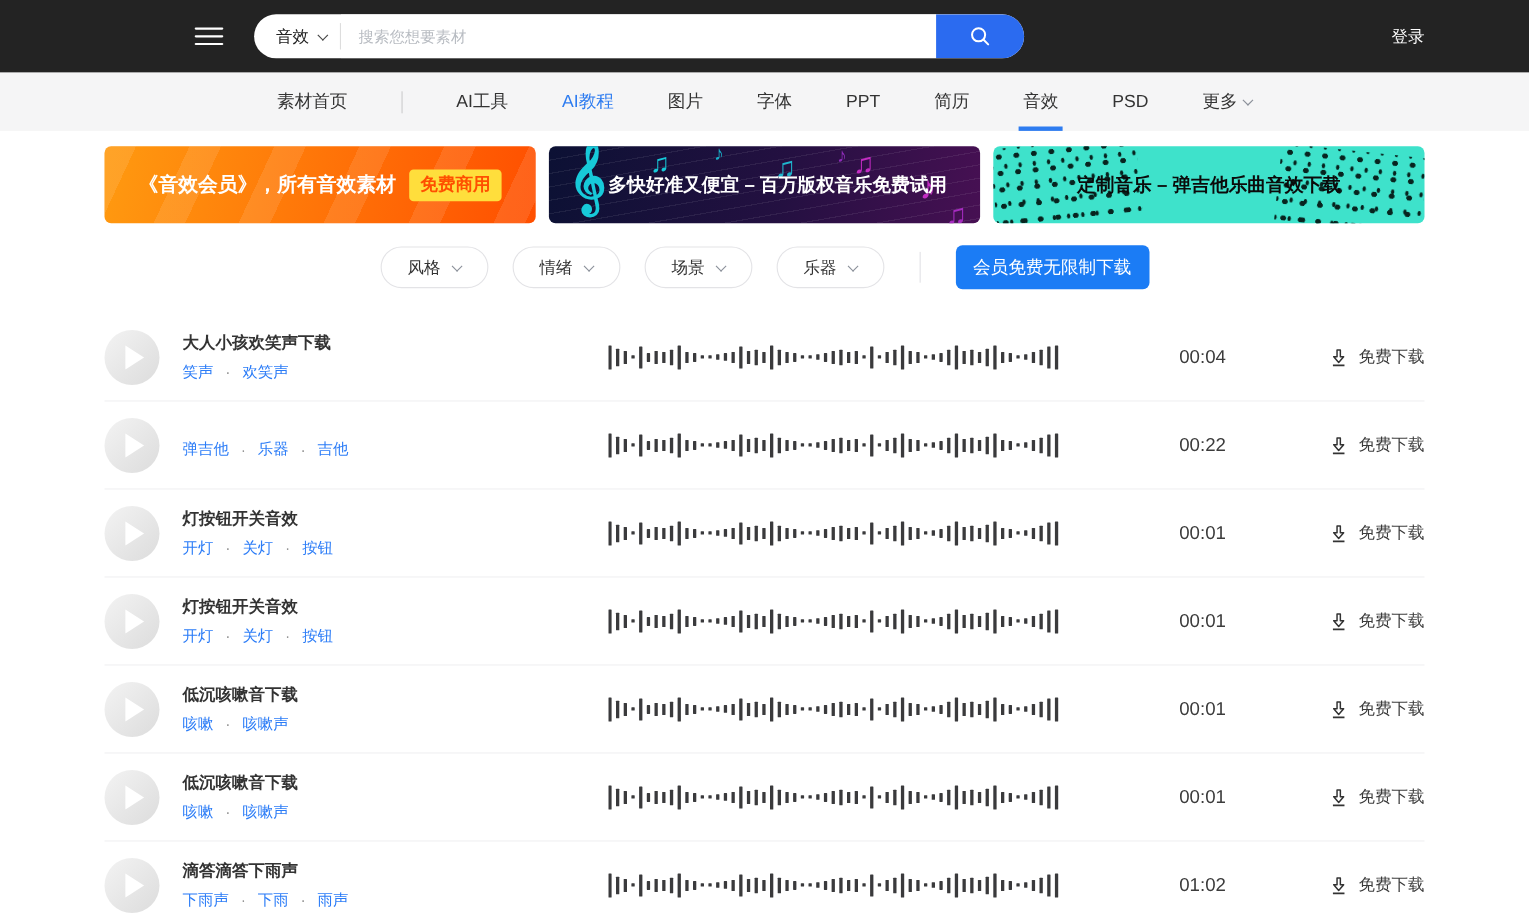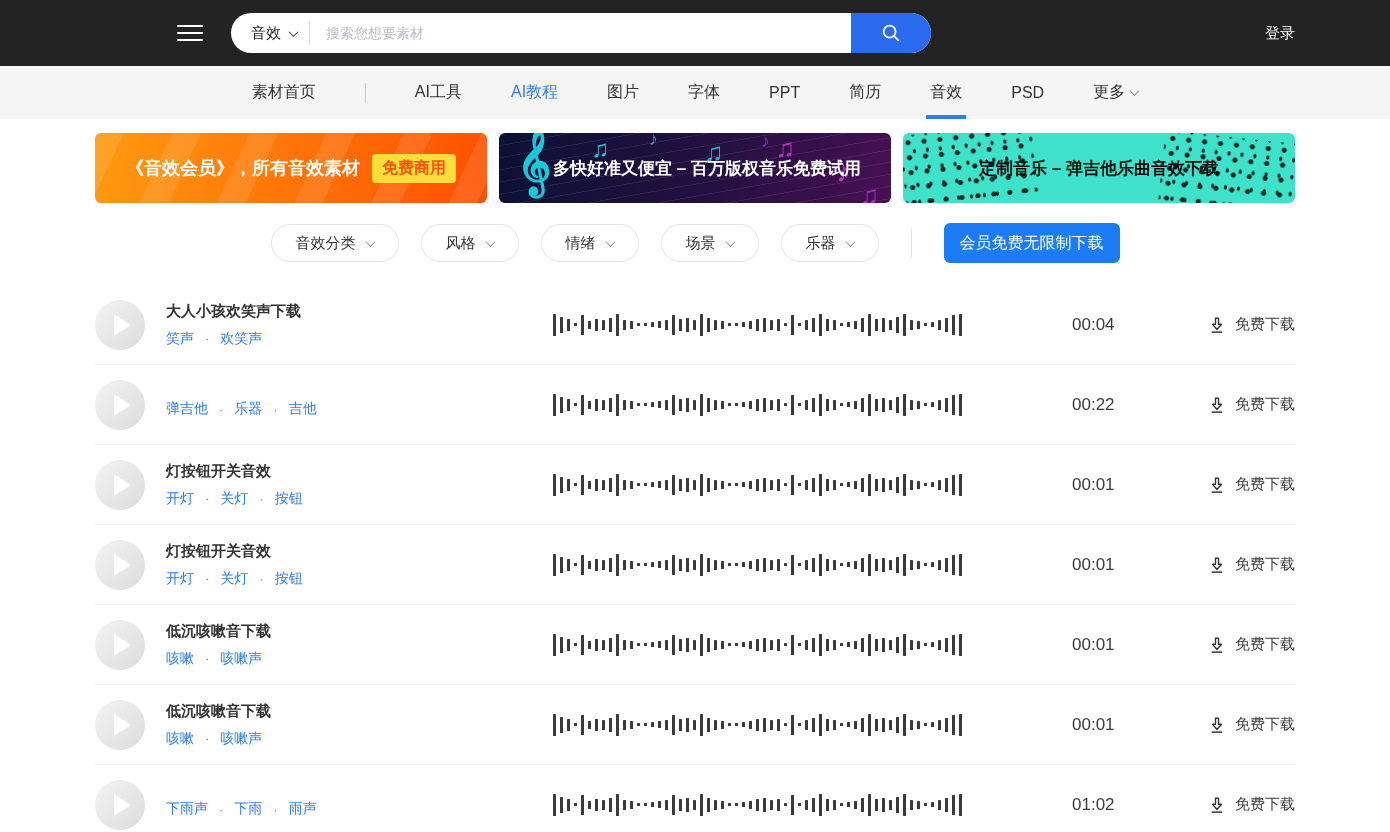--- a/index.html
+++ b/index.html
@@ -166,24 +166,20 @@
       <span class="note" style="right:12px;bottom:-8px;font-size:26px;color:#A62BC0;">♫</span>
       <span class="banner-text">多快好准又便宜 – 百万版权音乐免费试用</span>
     </div>
     <div class="banner banner-teal">
       <span class="banner-text">定制音乐 – 弹吉他乐曲音效下载</span>
     </div>
   </div>
 
   <div class="filters">
     <div class="pill">
-        <span>音效分类</span>
-        <i class="chev light"></i>
-      </div>
-    <div class="pill">
         <span>风格</span>
         <i class="chev light"></i>
       </div>
     <div class="pill">
         <span>情绪</span>
         <i class="chev light"></i>
       </div>
     <div class="pill">
         <span>场景</span>
         <i class="chev light"></i>
@@ -710,20 +706,21 @@
         <span class="download-label">免费下载</span>
       </a>
     </div>
   </div>
 
   <div class="row">
     <button class="play-btn">
       <span class="play-tri"></span>
     </button>
     <div class="info">
+      <div class="title">滴答滴答下雨声</div>
       <div class="tags">
             <a class="tag">下雨声</a>
             <span class="t-dot">·</span>
             <a class="tag">下雨</a>
             <span class="t-dot">·</span>
             <a class="tag">雨声</a>
           </div>
     </div>
     <div class="wave">
           <span class="bar" style="height: 22px;"></span>

